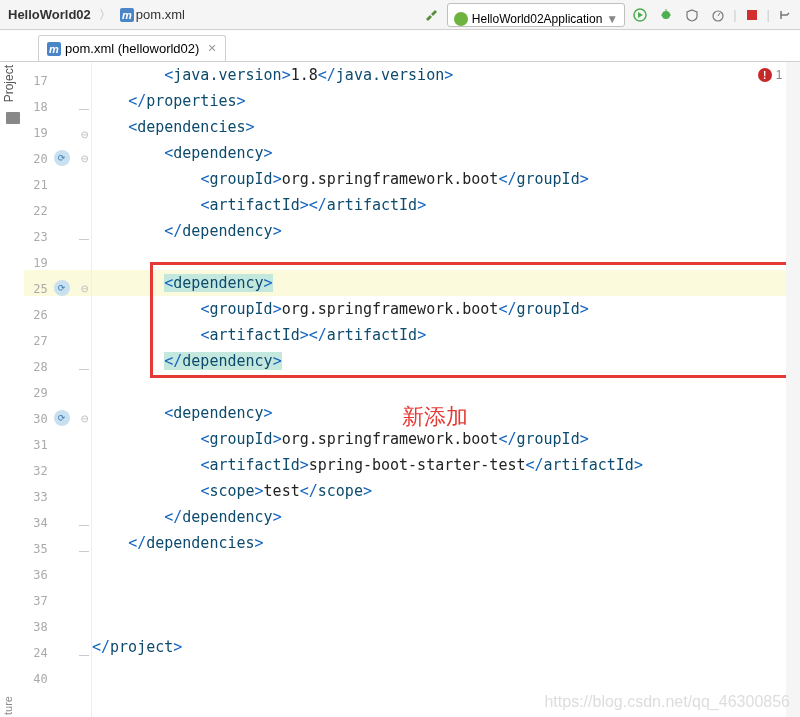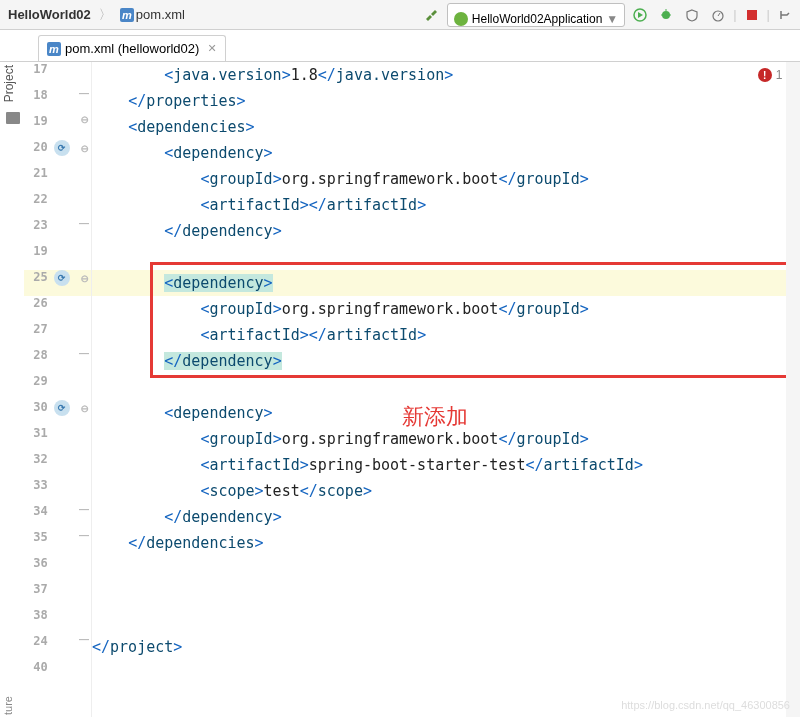--- a/index.html
+++ b/index.html
@@ -141,22 +141,21 @@
     }
     .gutter {
       width: 68px;
       background: #fff;
       border-right: 1px solid #eee;
       position: relative;
     }
     .line-row {
       display: flex;
       height: 26px;
-      align-items: flex-start;
-      font-weight: bold;
+      align-items: flex-end;
     }
     .line-row.highlight-line {
       background: #fcfadc;
     }
     .line-num {
       width: 30px;
       text-align: right;
       color: #aaa;
       font-size: 12px;
       font-family: "Consolas", "Monaco", monospace;
@@ -241,21 +240,21 @@
       align-items: center;
       justify-content: center;
       font-size: 10px;
       font-weight: bold;
     }
     .watermark {
       position: absolute;
       right: 10px;
       bottom: 6px;
       color: #ddd;
-      font-size: 11px;
+      font-size: 16px;
     }
     .scrollbar-v {
       position: absolute;
       right: 0;
       top: 62px;
       width: 14px;
       height: calc(100% - 62px);
       background: #f5f5f5;
     }
     .green-play { color: #4caf50; }

